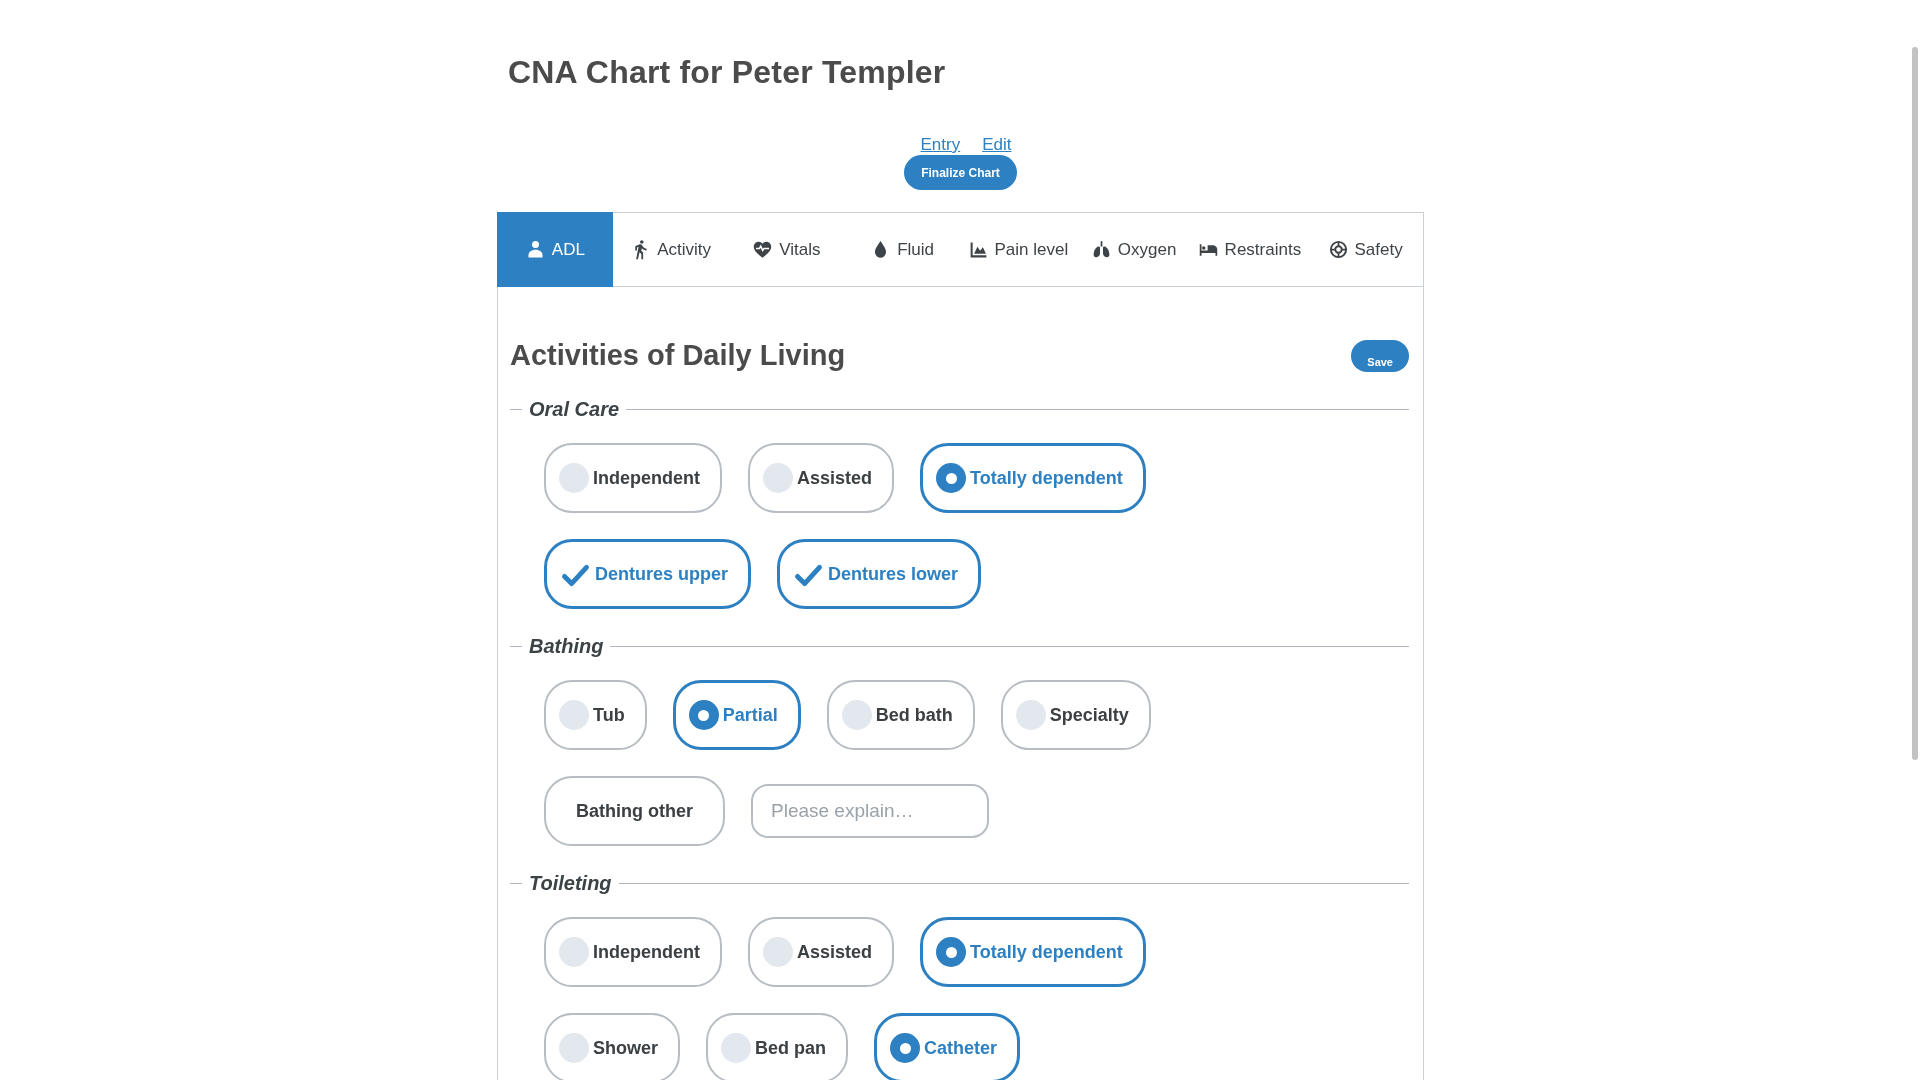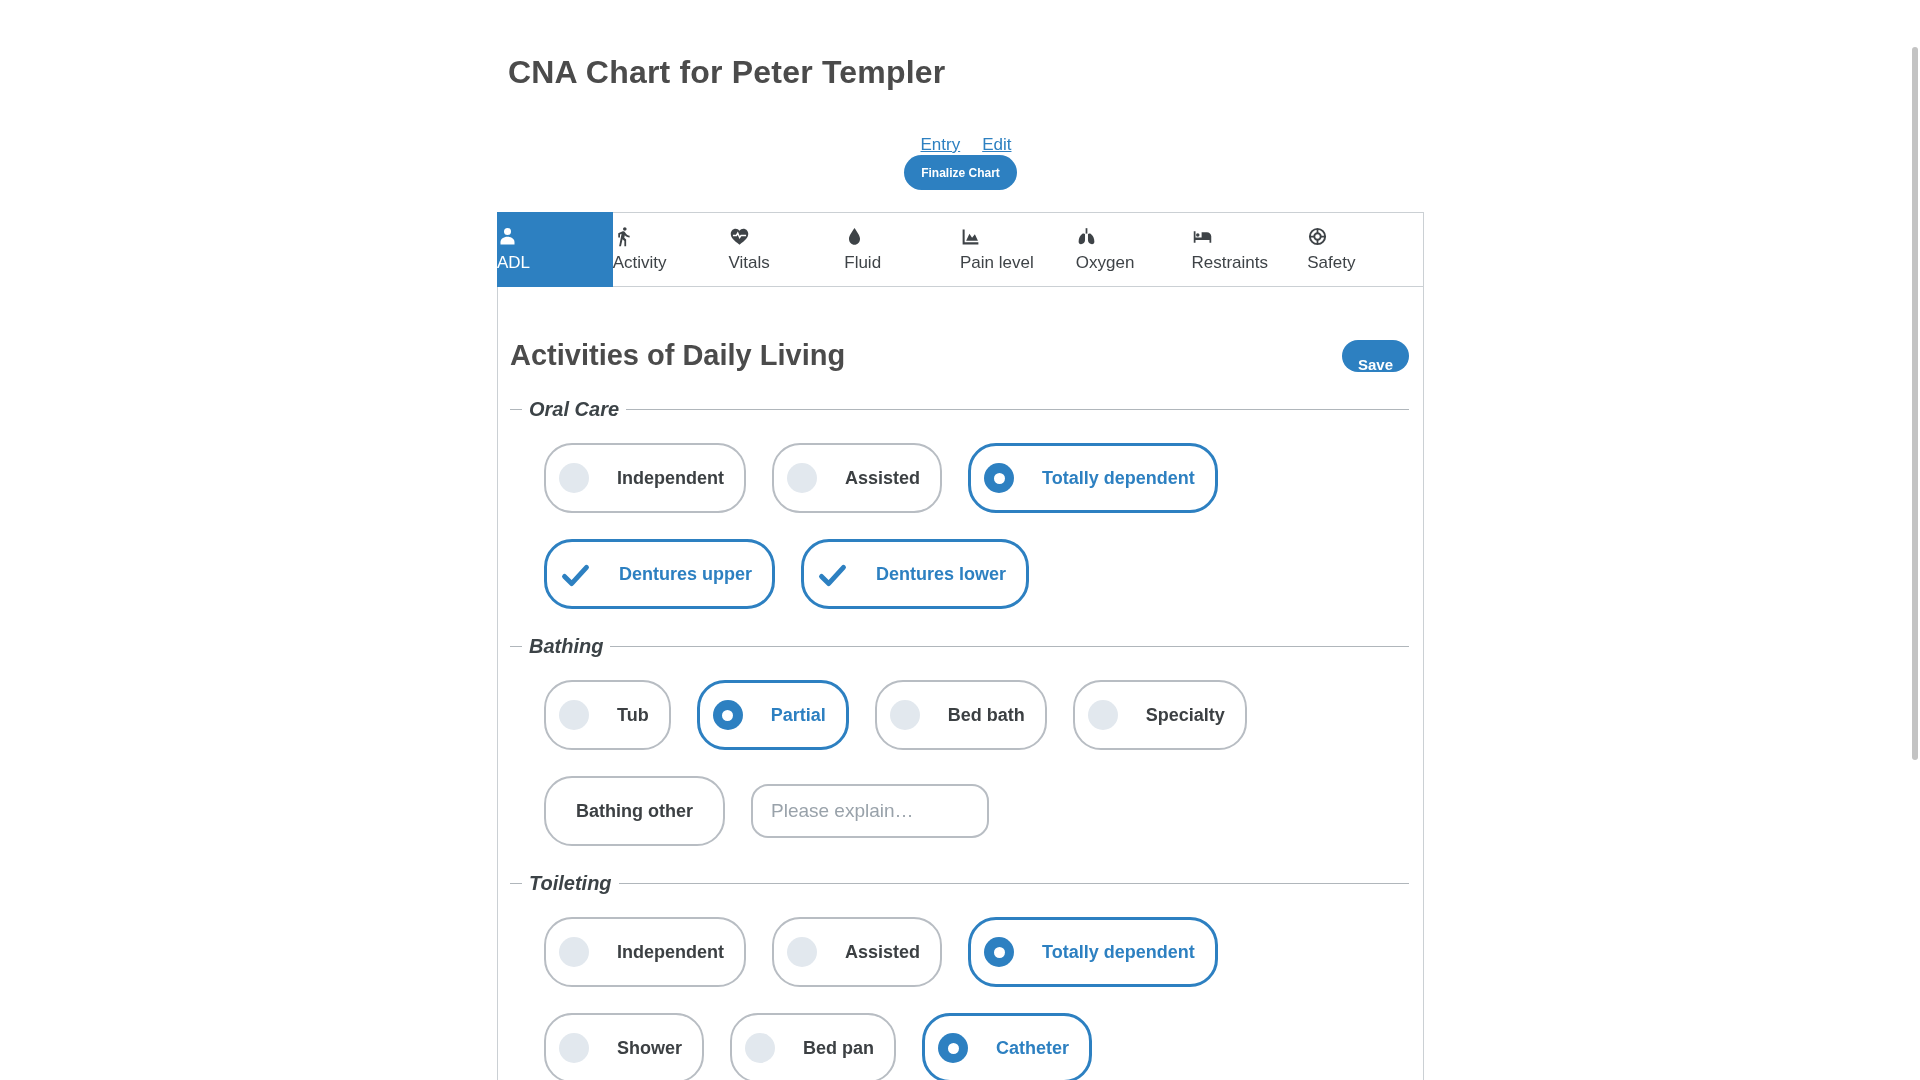--- a/index.html
+++ b/index.html
@@ -31,56 +31,56 @@
     font-family: inherit; font-weight: 700; font-size: 12px;
   }
 
   .tabbar {
     margin-top: 22px; height: 75px;
     display: flex; align-items: stretch;
     border: 1px solid #cbd0d4;
     background: #fff;
   }
   .tab {
-    flex: 1; display: flex; flex-direction: column;
-    justify-content: center; gap: 6px;
+    flex: 1; display: flex; flex-direction: row;
+    align-items: center; justify-content: center; gap: 6px;
     font-size: 17px; color: #3e4347; cursor: pointer;
   }
   .tab .tabicon { display: inline-flex; }
   .tab .tabicon svg { width: 21px; height: 21px; }
   .tab.active {
     background: var(--accent); color: #ffffff;
     margin: -1px 0 -1px -1px;
   }
 
   .panel {
     border: 1px solid #cbd0d4; border-top: none;
     min-height: 830px;
     padding: 0 14px 40px 12px;
     background: #fff;
   }
   .panel-head {
     padding-top: 52px;
     display: flex; justify-content: space-between; align-items: center;
   }
   .panel-head h2 { font-size: 29px; font-weight: 700; color: #4b4b4b; }
-  .pill.small { height: 16px; padding: 16px 16px; font-size: 15px; border-radius: 17px; }
+  .pill.small { height: 16px; padding: 16px 16px; font-size: 11px; border-radius: 17px; }
 
   .section { margin-top: 26px; }
   .legend {
     display: flex; align-items: center;
     font-size: 20px; font-style: italic; font-weight: 700; color: #3c4347;
   }
   .legend::before { content: ""; width: 12px; height: 1px; background: #b0b6bb; margin-right: 7px; }
   .legend::after  { content: ""; flex: 1;    height: 1px; background: #b0b6bb; margin-left: 7px; }
 
   .row { display: flex; align-items: center; gap: 26px; margin: 22px 0 26px 34px; }
 
   .opt {
-    display: flex; align-items: center; gap: 28px;
+    display: flex; align-items: center; gap: 4px;
     height: 70px; background: #fff; cursor: pointer;
     border: 2.5px solid #b8bdc3; border-radius: 28px;
     padding: 0 20px 0 13px;
     font-size: 18px; font-weight: 700; color: #3c4043;
     white-space: nowrap;
   }
   .opt.selected { border: 3px solid var(--accent); color: var(--accent); }
   .opt.plain { padding: 0 30px; }
   .circle {
     width: 30px; height: 30px; border-radius: 50%;

